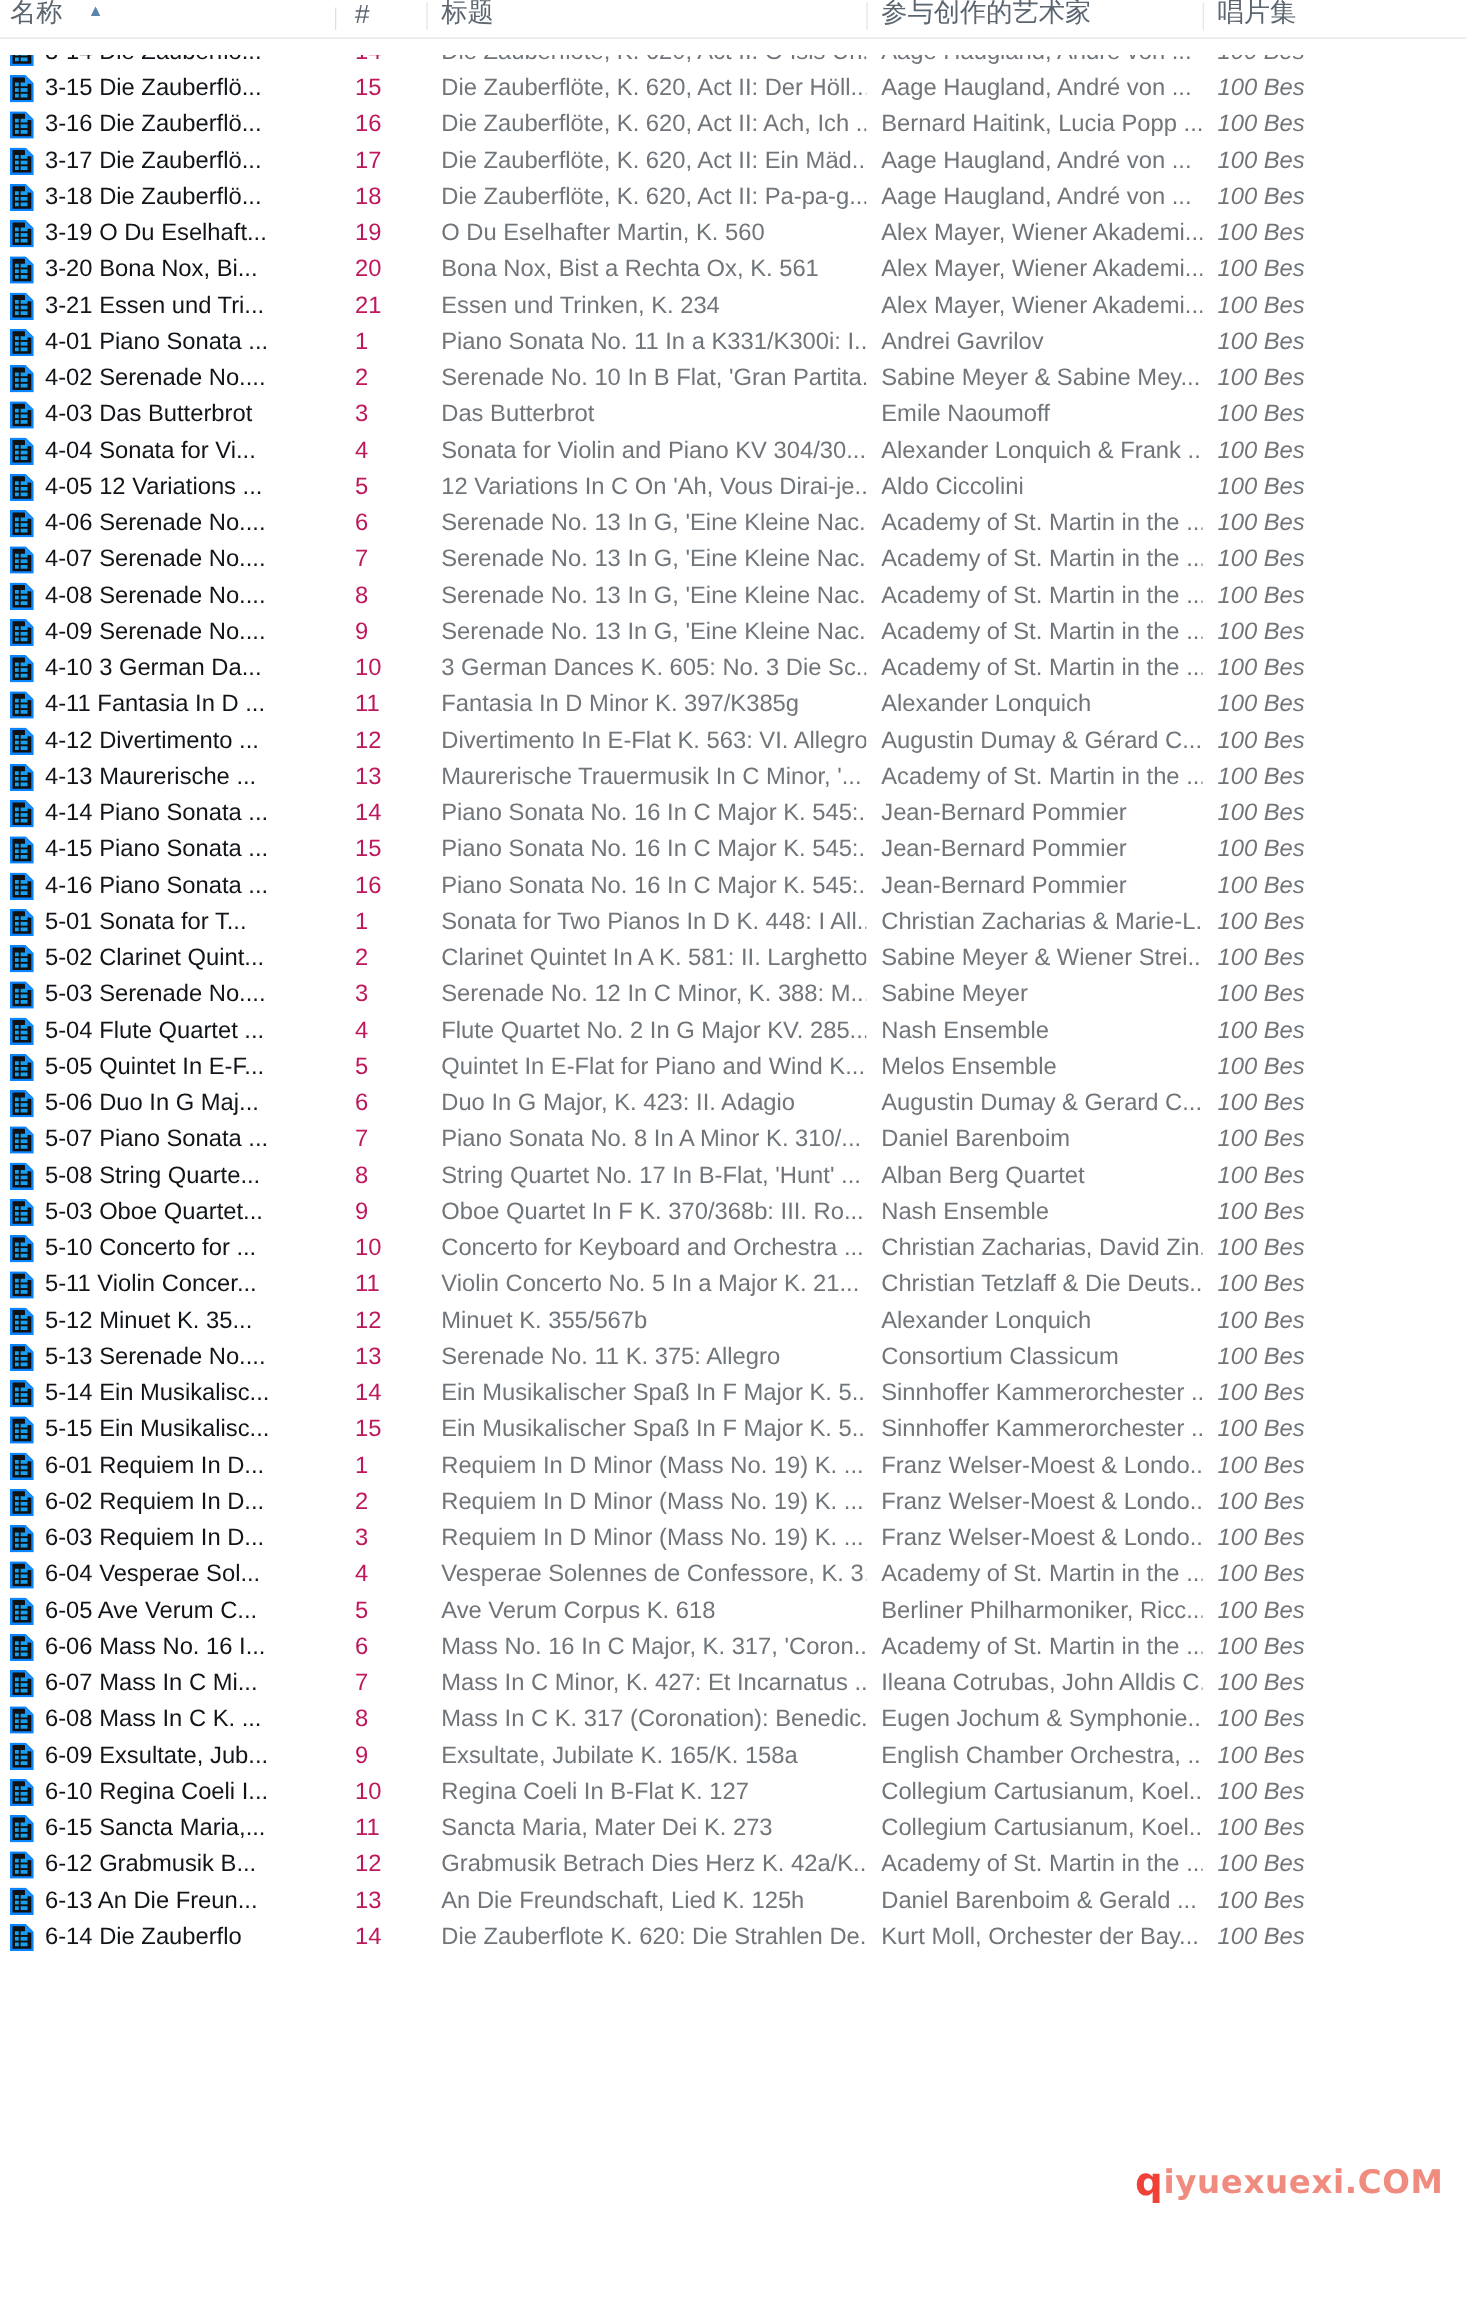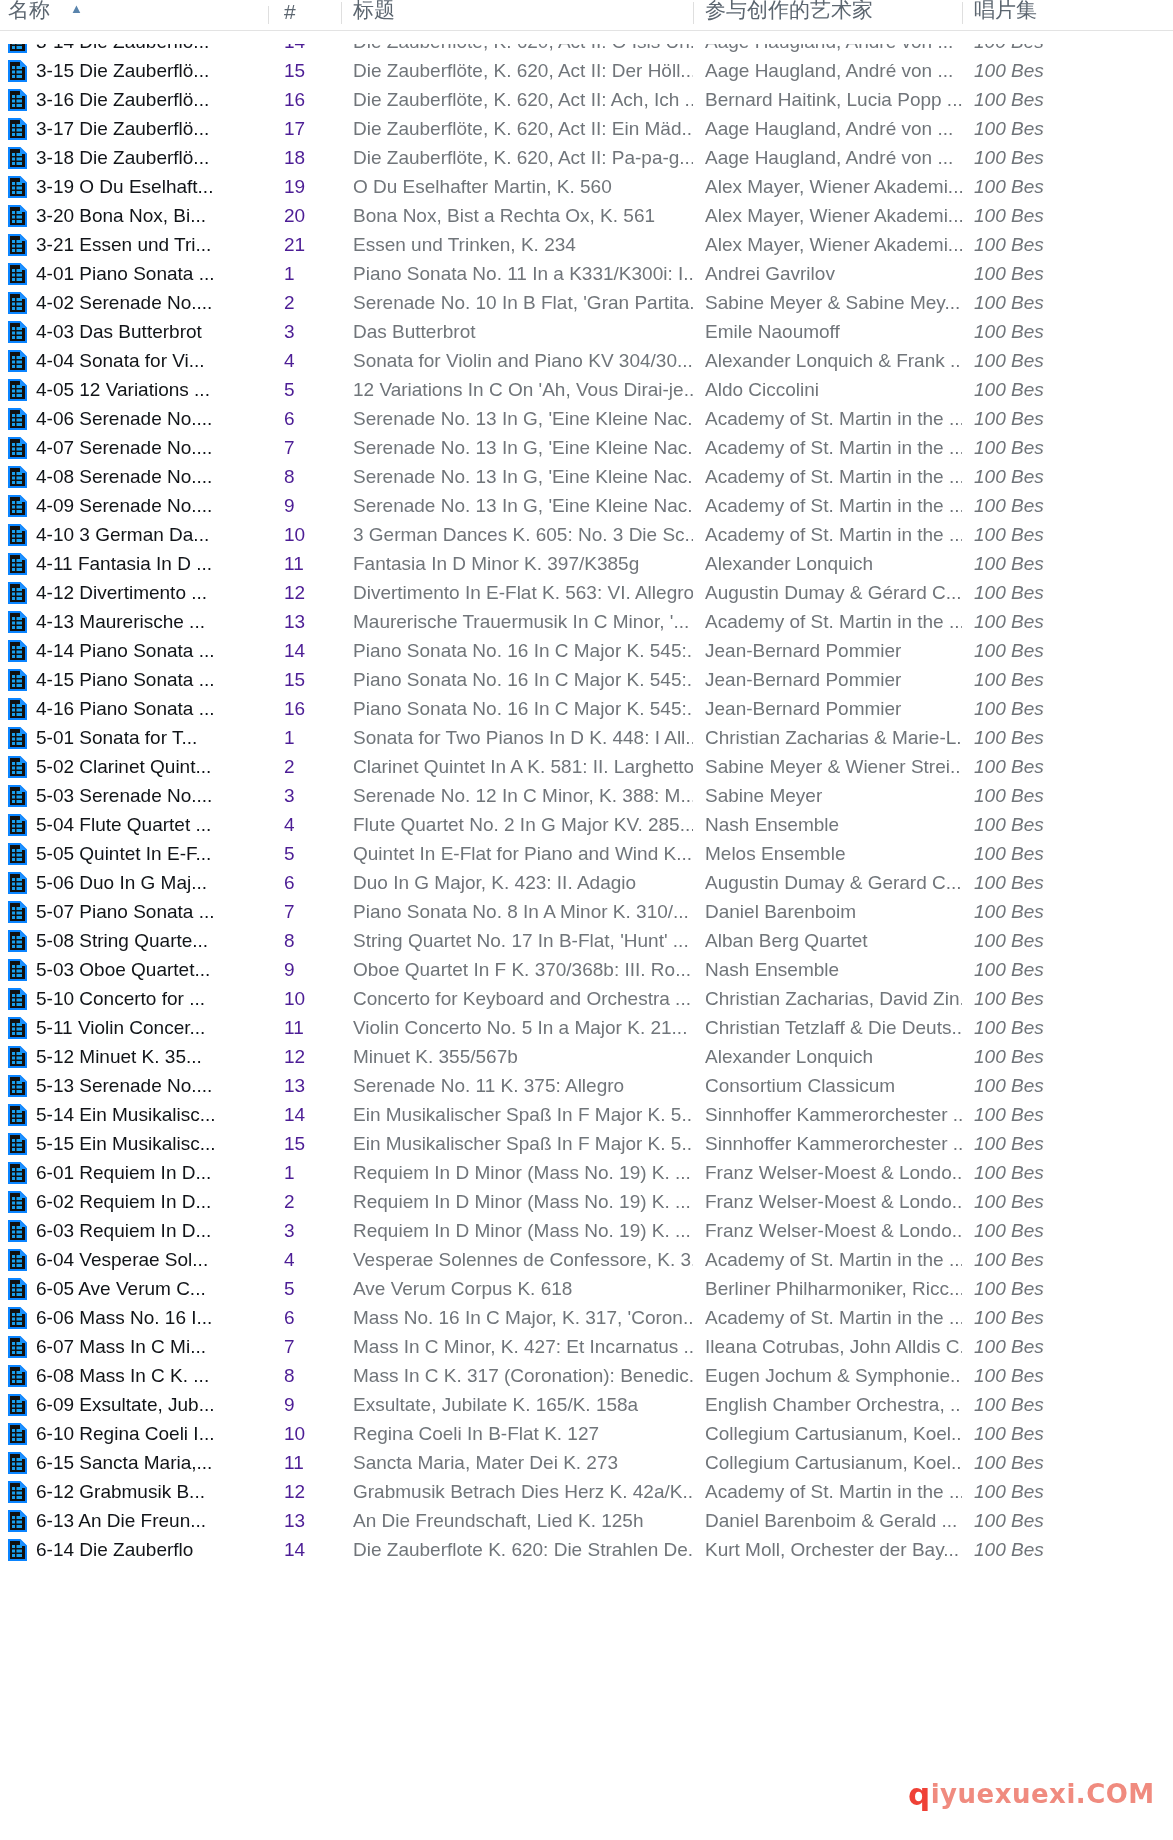--- a/index.html
+++ b/index.html
@@ -93,21 +93,21 @@
     display: flex;
     align-items: center;
     gap: 9px;
     font-size: 19px;
     color: #111418;
   }
   .cell.num {
     width: 73px;
     padding-left: 16px;
     font-size: 19px;
-    color: #4c1d95;
+    color: #be185d;
   }
   .cell.title {
     width: 352px;
     padding-left: 12px;
     font-size: 19px;
     color: #70757a;
   }
   .cell.artist {
     width: 269px;
     padding-left: 12px;
@@ -137,21 +137,21 @@
     height: 22px;
     position: relative;
     display: block;
   }
   .ficon svg { display: block; }
 
   
   .watermark {
     position: absolute;
     left: 908px;
-    top: 1776px;
+    top: 1728px;
     font-size: 26px;
     font-weight: 700;
     letter-spacing: .5px;
     color: #f08b7f;
     pointer-events: none;
     white-space: nowrap;
     font-family: "DejaVu Sans", sans-serif;
   }
   .watermark .wq {
     color: #ef4136;

